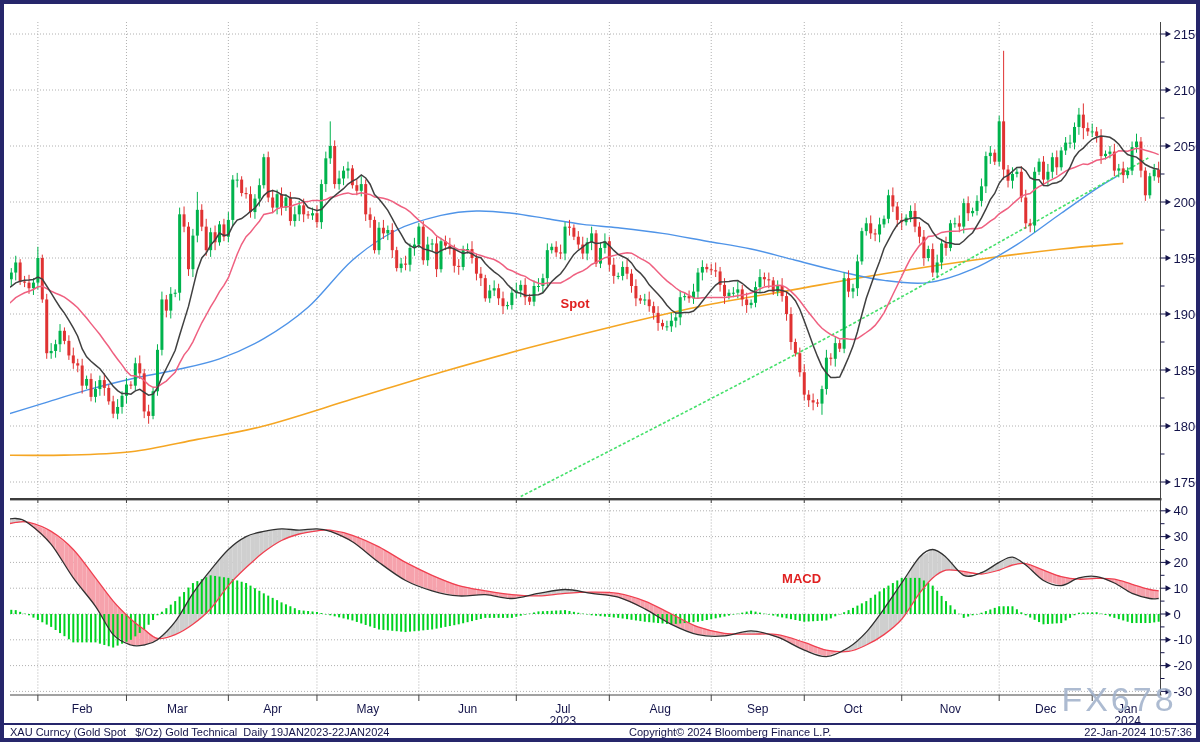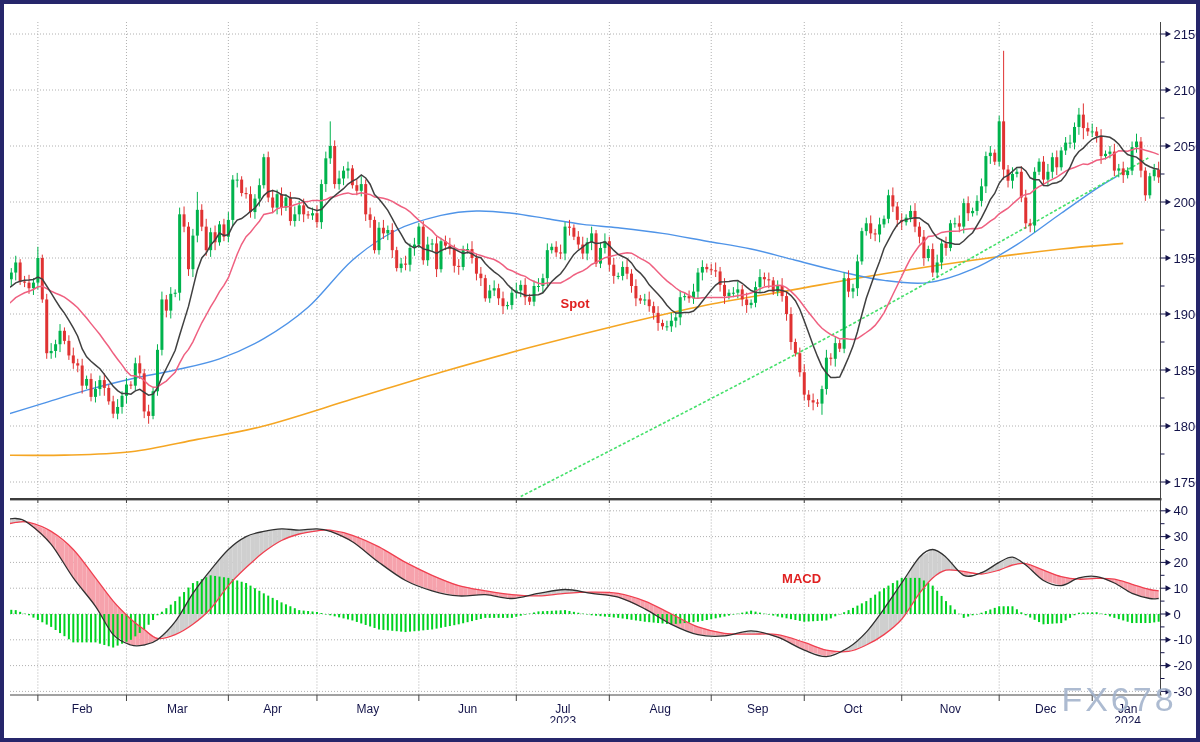--- a/index.html
+++ b/index.html
@@ -1263,13 +1263,18 @@
           <text x="558.8249999999999" y="721" font-size="12" fill="#14144a" text-anchor="middle">2023</text>
           <text x="1123.65" y="721" font-size="12" fill="#14144a" text-anchor="middle">2024</text>
         </g>
         <g>
           <text x="556.61" y="304.40000000000003" font-size="13" font-weight="bold" fill="#e02020">Spot</text>
           <text x="778.1099999999999" y="579.04" font-size="13" font-weight="bold" fill="#e02020">MACD</text>
         </g>
       </svg>
     <div class="watermark">FX678</div>
   </div>
+  <div class="status-bar">
+    <span class="status-left">XAU Curncy (Gold Spot   $/Oz) Gold Technical  Daily 19JAN2023-22JAN2024</span>
+    <span class="status-copy">Copyright© 2024 Bloomberg Finance L.P.</span>
+    <span class="status-time">22-Jan-2024 10:57:36</span>
+  </div>
 </div>
 
 </body></html>

